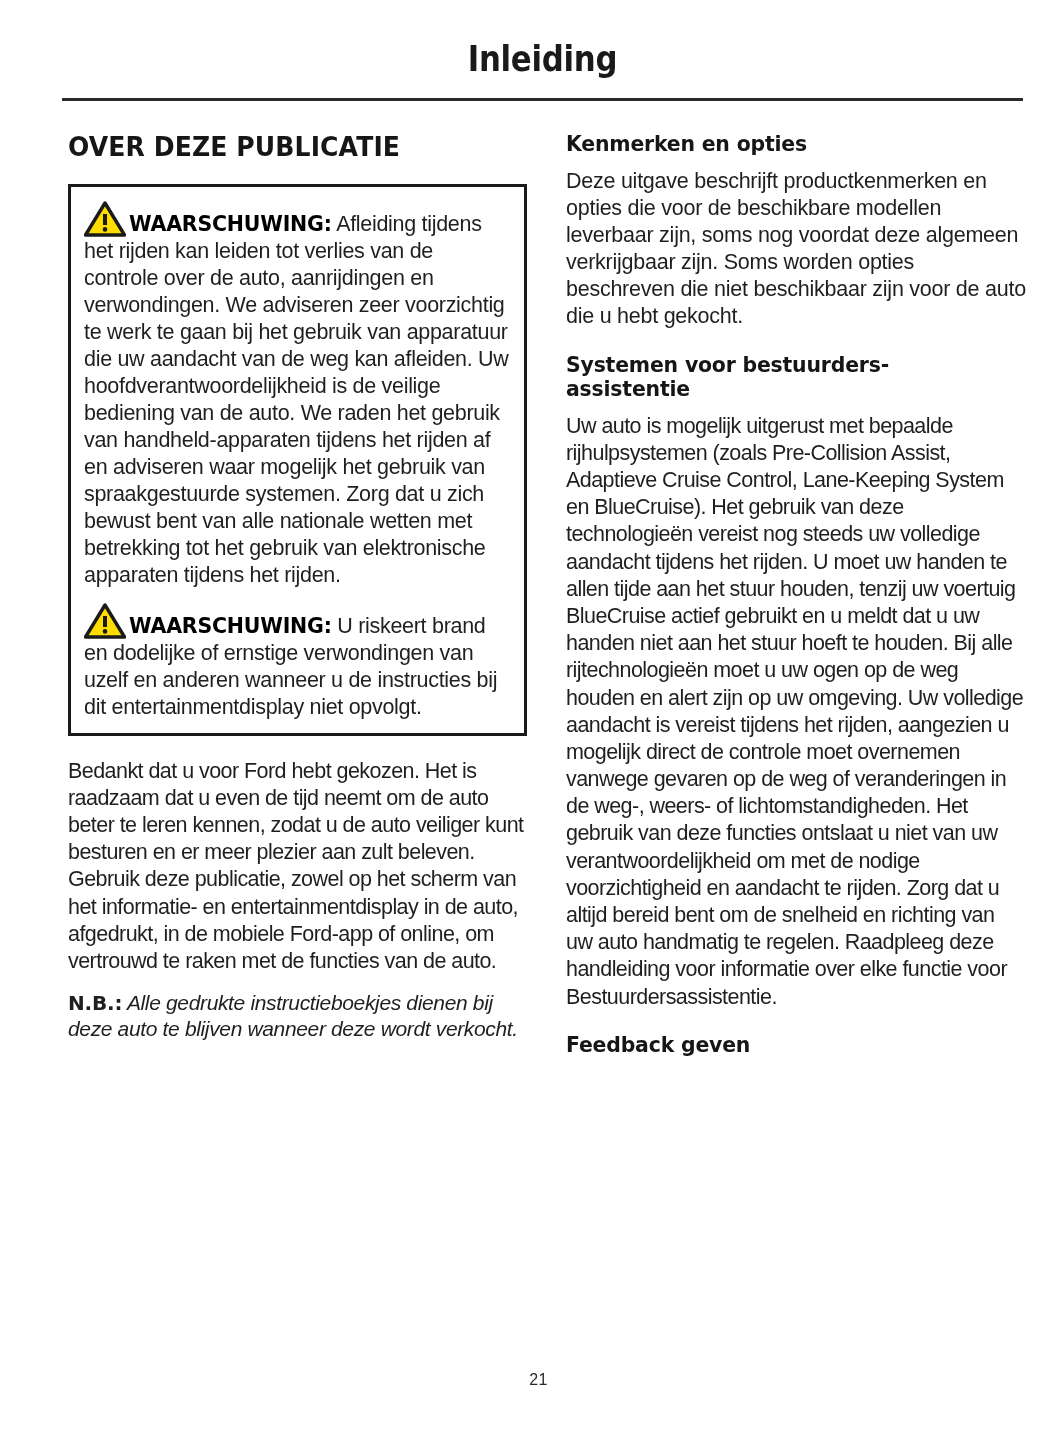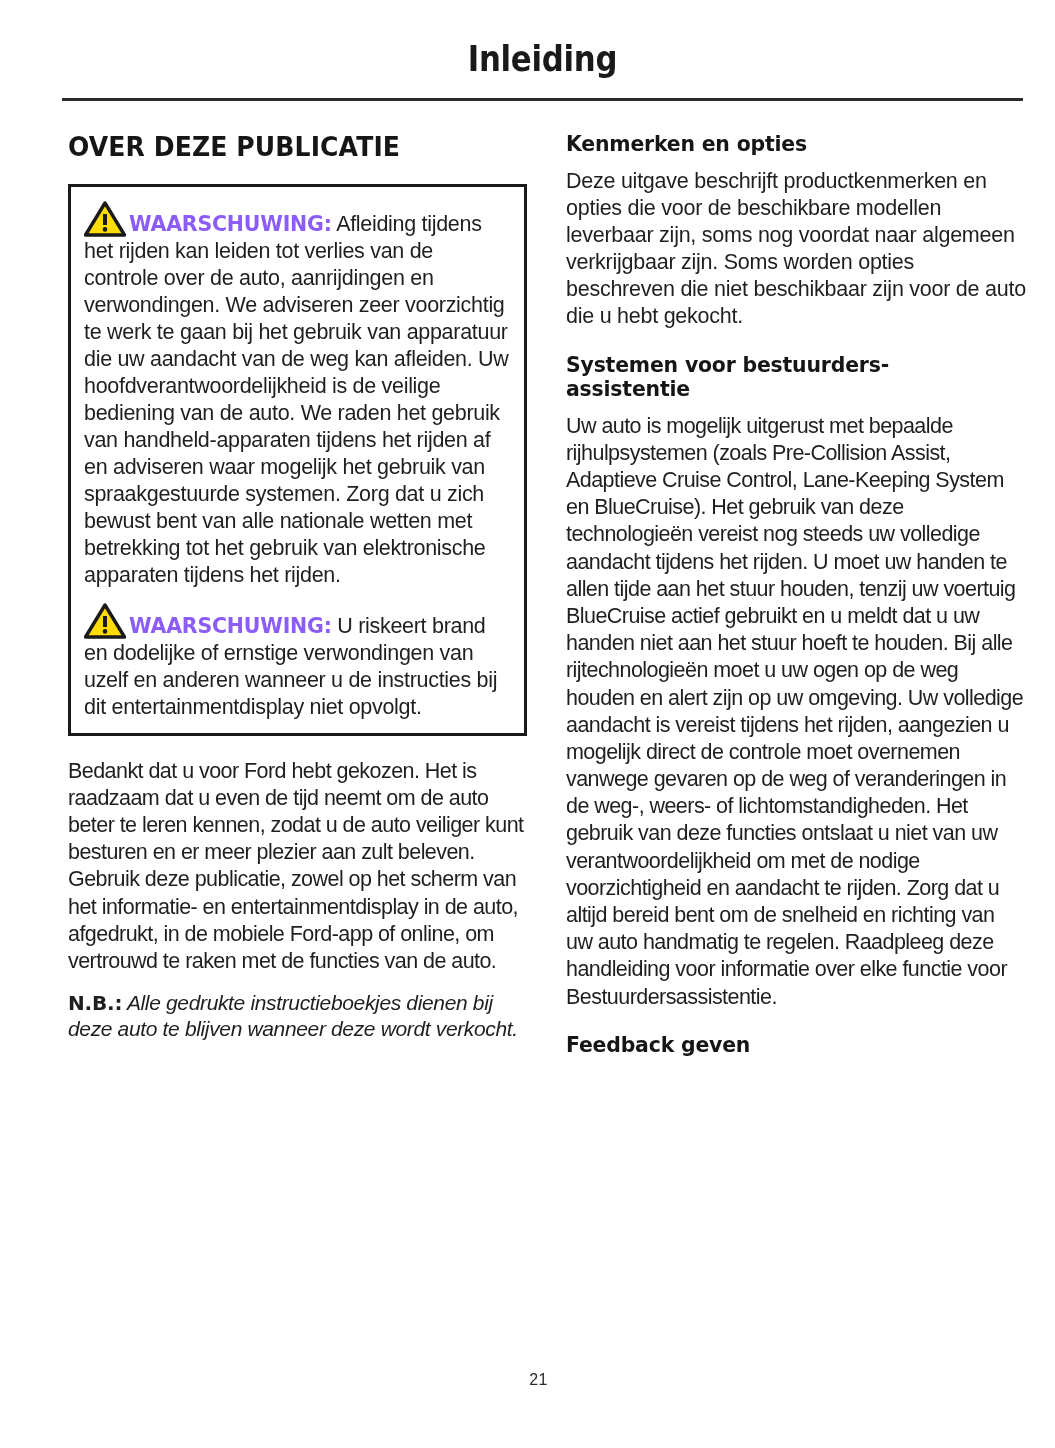--- a/index.html
+++ b/index.html
@@ -127,21 +127,21 @@
     margin: 0;
     letter-spacing: -0.3px;
     color: #1f1f1f;
   }
   .warn-para + .warn-para { margin-top: 14px; }
   .warn-label {
     font-family: "DejaVu Sans", sans-serif;
     font-weight: bold;
     font-size: 20.5px;
     letter-spacing: -0.2px;
-    color: #8b5cf6;
+    color: #000000;
   }
   .tri-icon {
     display: inline-block;
     vertical-align: -6px;
     width: 42px;
     height: 36px;
     margin-right: 3px;
   }
 
   
@@ -199,21 +199,21 @@
     <p class="body tight">Bedankt dat u voor Ford hebt gekozen.  Het is raadzaam dat u even de tijd neemt om de auto beter te leren kennen, zodat u de auto veiliger kunt besturen en er meer plezier aan zult beleven.  Gebruik deze publicatie, zowel op het scherm van het informatie- en entertainmentdisplay in de auto, afgedrukt, in de mobiele Ford-app of online, om vertrouwd te raken met de functies van de auto.</p>
 
 
     <p class="note"><b>N.B.:</b><span> Alle gedrukte instructieboekjes dienen bij deze auto te blijven wanneer deze wordt verkocht.</span></p>
 
   </div>
 
   <div class="col col-right">
 
     <h2 class="sub-title">Kenmerken en opties</h2>
-    <p class="body">Deze uitgave beschrijft productkenmerken en opties die voor de beschikbare modellen leverbaar zijn, soms nog voordat naar algemeen verkrijgbaar zijn. Soms worden opties beschreven die niet beschikbaar zijn voor de auto die u hebt gekocht.</p>
+    <p class="body">Deze uitgave beschrijft productkenmerken en opties die voor de beschikbare modellen leverbaar zijn, soms nog voordat deze algemeen verkrijgbaar zijn. Soms worden opties beschreven die niet beschikbaar zijn voor de auto die u hebt gekocht.</p>
 
     <h2 class="sub-title spaced">Systemen voor bestuurders-assistentie</h2>
     <p class="body tight">Uw auto is mogelijk uitgerust met bepaalde rijhulpsystemen (zoals Pre-Collision Assist, Adaptieve Cruise Control, Lane-Keeping System en BlueCruise). Het gebruik van deze technologieën vereist nog steeds uw volledige aandacht tijdens het rijden. U moet uw handen te allen tijde aan het stuur houden, tenzij uw voertuig BlueCruise actief gebruikt en u meldt dat u uw handen niet aan het stuur hoeft te houden. Bij alle rijtechnologieën moet u uw ogen op de weg houden en alert zijn op uw omgeving. Uw volledige aandacht is vereist tijdens het rijden, aangezien u mogelijk direct de controle moet overnemen vanwege gevaren op de weg of veranderingen in de weg-, weers- of lichtomstandigheden. Het gebruik van deze functies ontslaat u niet van uw verantwoordelijkheid om met de nodige voorzichtigheid en aandacht te rijden. Zorg dat u altijd bereid bent om de snelheid en richting van uw auto handmatig te regelen. Raadpleeg deze handleiding voor informatie over elke functie voor Bestuurdersassistentie.</p>
 
     <h2 class="sub-title spaced">Feedback geven</h2>
 
   </div>
 
 </div>
 

